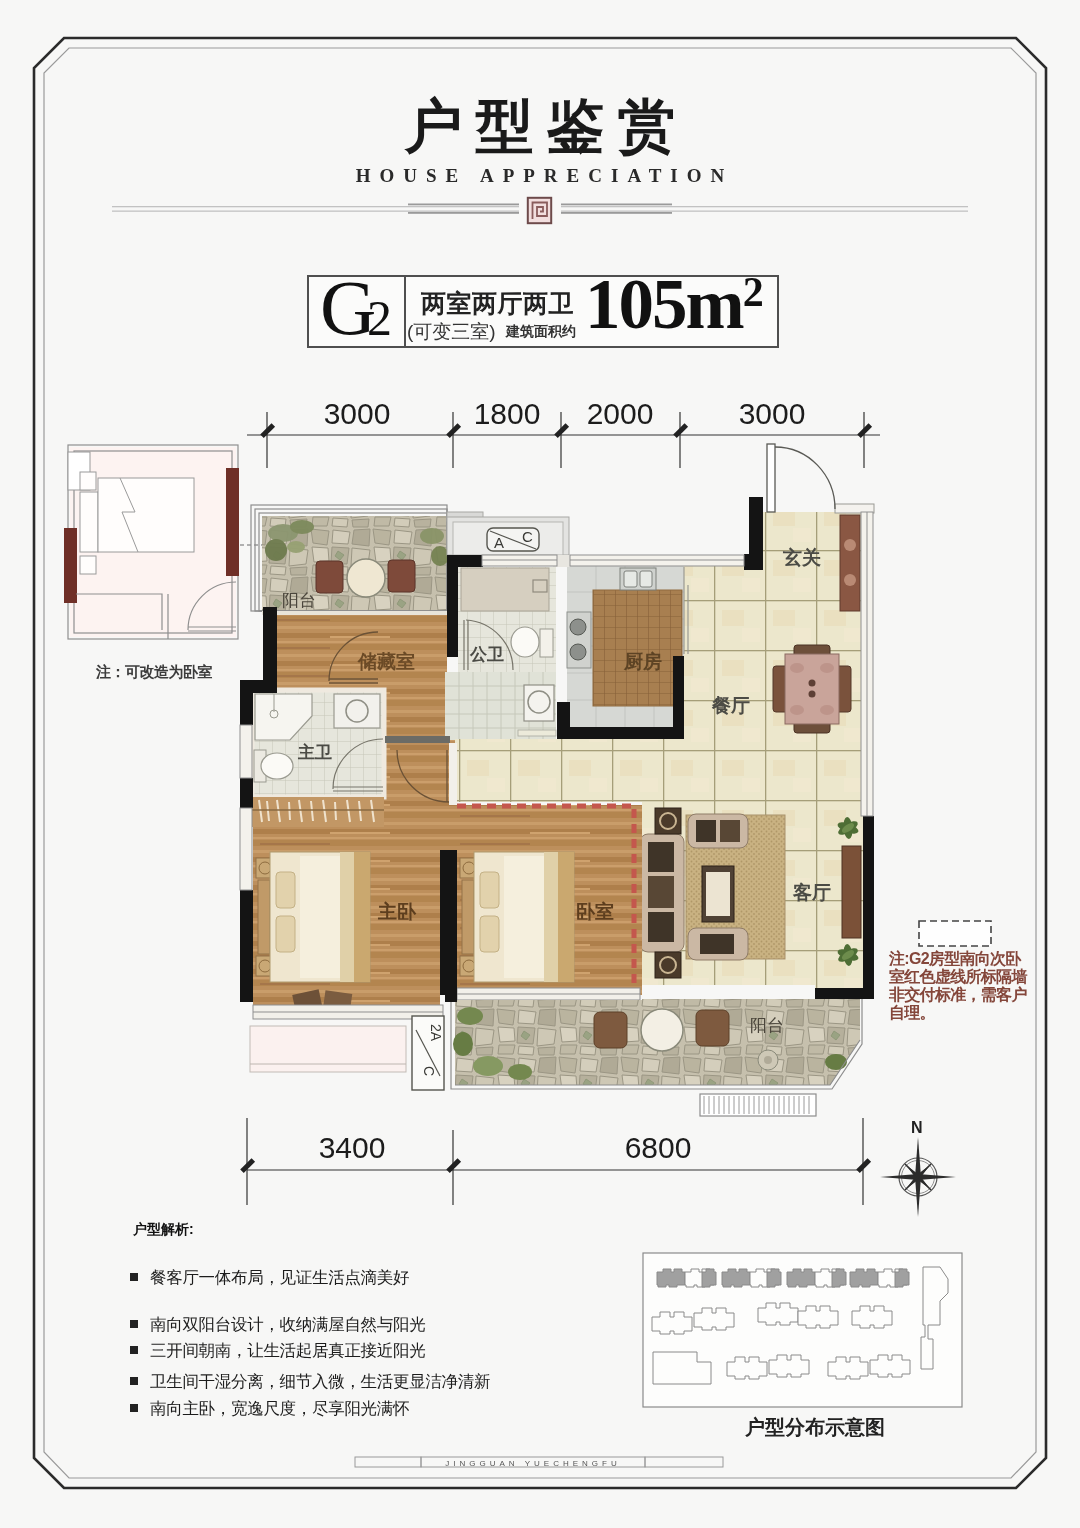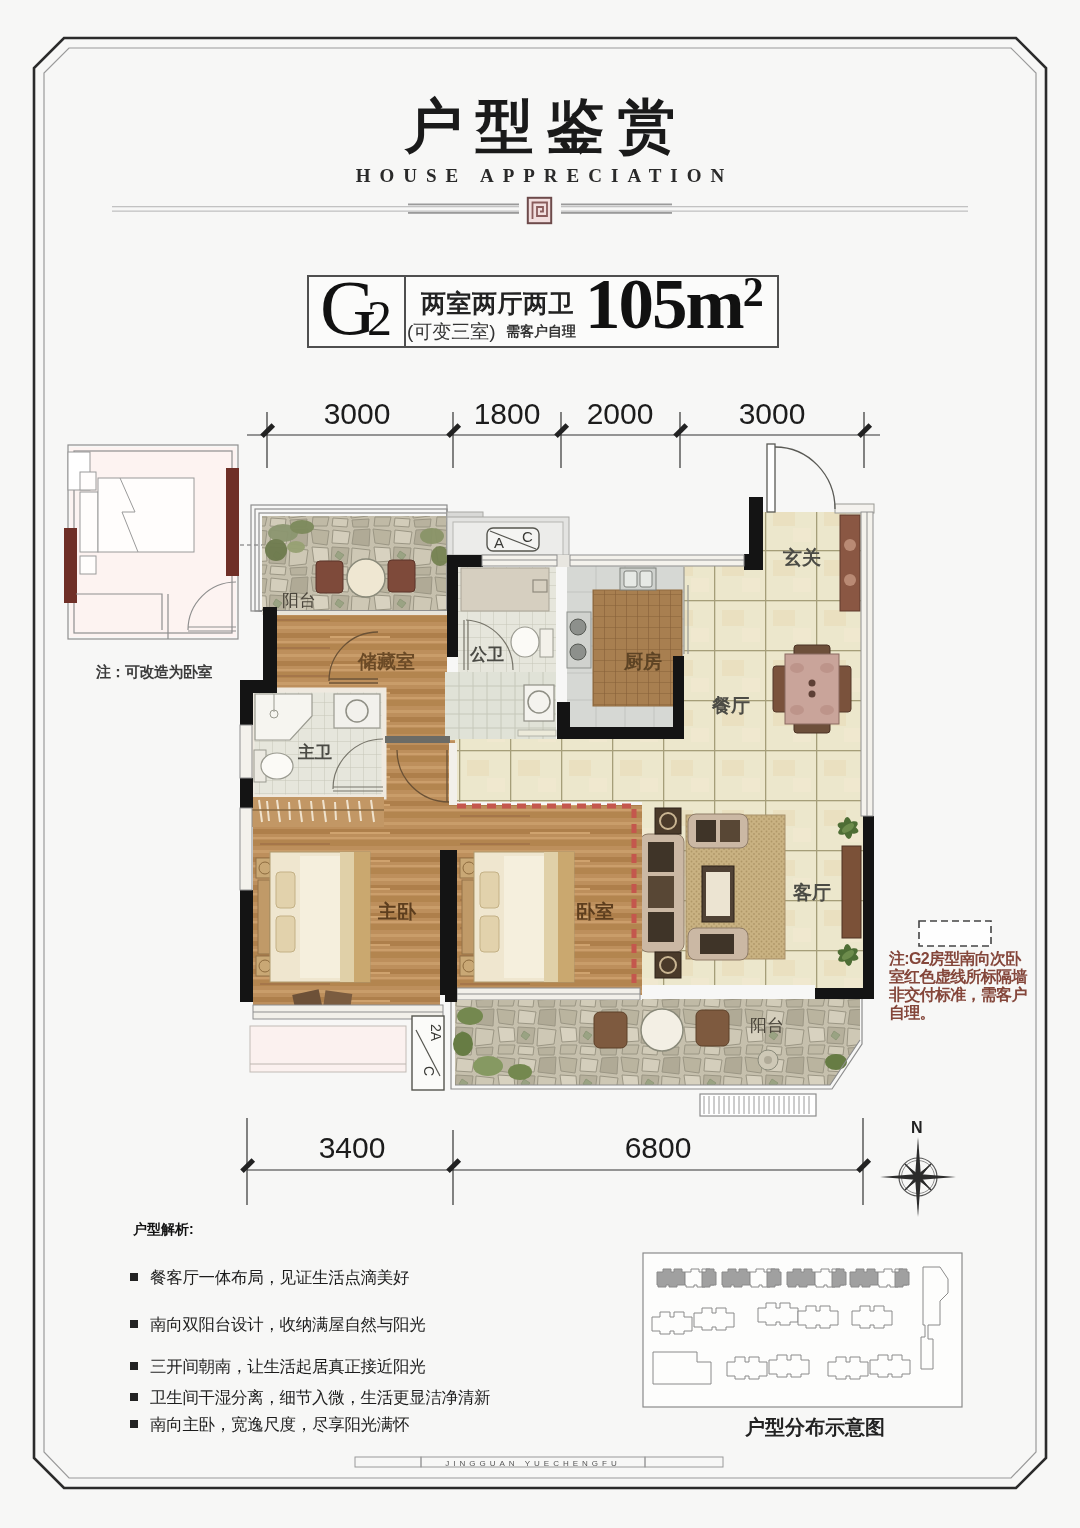--- a/index.html
+++ b/index.html
@@ -83,21 +83,21 @@
 
 <div class="abs" style="left:307px;top:275px;width:468px;height:69px;border:2px solid #4f4f4f;background:#fbfbfa;">
 
   <div class="abs" style="left:0;top:0;width:95px;height:69px;border-right:2px solid #4f4f4f;font-family:'Liberation Serif',serif;color:#111;">
     <span style="position:absolute;left:11px;top:-14px;font-size:78px;">G</span>
         <span style="position:absolute;left:58px;top:12px;font-size:50px;">2</span>
   </div>
 
   <div class="abs" style="left:112px;top:10px;font-size:25px;font-weight:700;color:#222;letter-spacing:0.5px;">两室两厅两卫</div>
   <div class="abs" style="left:98px;top:42px;font-size:19px;color:#333;">(可变三室)</div>
-  <div class="abs" style="left:197px;top:46px;font-size:14px;font-weight:700;color:#333;">需客户自理</div>
+  <div class="abs" style="left:197px;top:46px;font-size:14px;font-weight:700;color:#333;">建筑面积约</div>
 
   <div class="abs" style="left:276px;top:-13px;font-family:'Liberation Serif',serif;font-weight:700;font-size:71px;color:#111;letter-spacing:-2px;">105m<span style="font-size:42px;vertical-align:22px;">2</span></div>
 </div>
 
 <svg class="abs" style="left:0;top:0" width="1080" height="1528" viewBox="0 0 1080 1528">
 
   <g stroke="#333" stroke-width="1.2" fill="none">
     <line x1="247" y1="435" x2="880" y2="435"></line>
     <line x1="267" y1="412" x2="267" y2="468"></line>
     <line x1="453" y1="412" x2="453" y2="468"></line>
@@ -600,21 +600,21 @@
   </g>
   <text x="533" y="1465.5" font-family="Liberation Sans,sans-serif" font-size="8" letter-spacing="4" fill="#555" text-anchor="middle">JINGGUAN YUECHENGFU</text>
 </svg>
 
 <div class="abs" style="left:889px;top:950px;width:141px;font-size:16px;font-weight:700;color:#84463a;line-height:18px;letter-spacing:-0.7px;">注:G2房型南向次卧室红色虚线所标隔墙非交付标准，需客户自理。</div>
 
 <div class="abs" style="left:133px;top:1221px;font-size:14px;font-weight:700;color:#111;">户型解析:</div>
 
 <div class="abs" style="left:130px;top:1267px;font-size:16.5px;color:#1c1c1c;letter-spacing:-0.3px;">
   <div style="margin-bottom:25px;"><span style="display:inline-block;width:8px;height:8px;background:#222;vertical-align:2px;margin-right:12px;"></span>餐客厅一体布局，见证生活点滴美好</div>
-  <div style="margin-bottom:20px;"><span style="display:inline-block;width:8px;height:8px;background:#222;vertical-align:2px;margin-right:12px;"></span>南向双阳台设计，收纳满屋自然与阳光</div>
+  <div style="margin-bottom:4px;"><span style="display:inline-block;width:8px;height:8px;background:#222;vertical-align:2px;margin-right:12px;"></span>南向双阳台设计，收纳满屋自然与阳光</div>
   <div style="margin-bottom:8.5px;"><span style="display:inline-block;width:8px;height:8px;background:#222;vertical-align:2px;margin-right:12px;"></span>三开间朝南，让生活起居真正接近阳光</div>
   <div style="margin-bottom:5px;"><span style="display:inline-block;width:8px;height:8px;background:#222;vertical-align:2px;margin-right:12px;"></span>卫生间干湿分离，细节入微，生活更显洁净清新</div>
   <div><span style="display:inline-block;width:8px;height:8px;background:#222;vertical-align:2px;margin-right:12px;"></span>南向主卧，宽逸尺度，尽享阳光满怀</div>
 </div>
 
 <div class="abs" style="left:745px;top:1414px;font-size:20px;font-weight:700;color:#222;">户型分布示意图</div>
 
 </div>
 
 </body></html>

